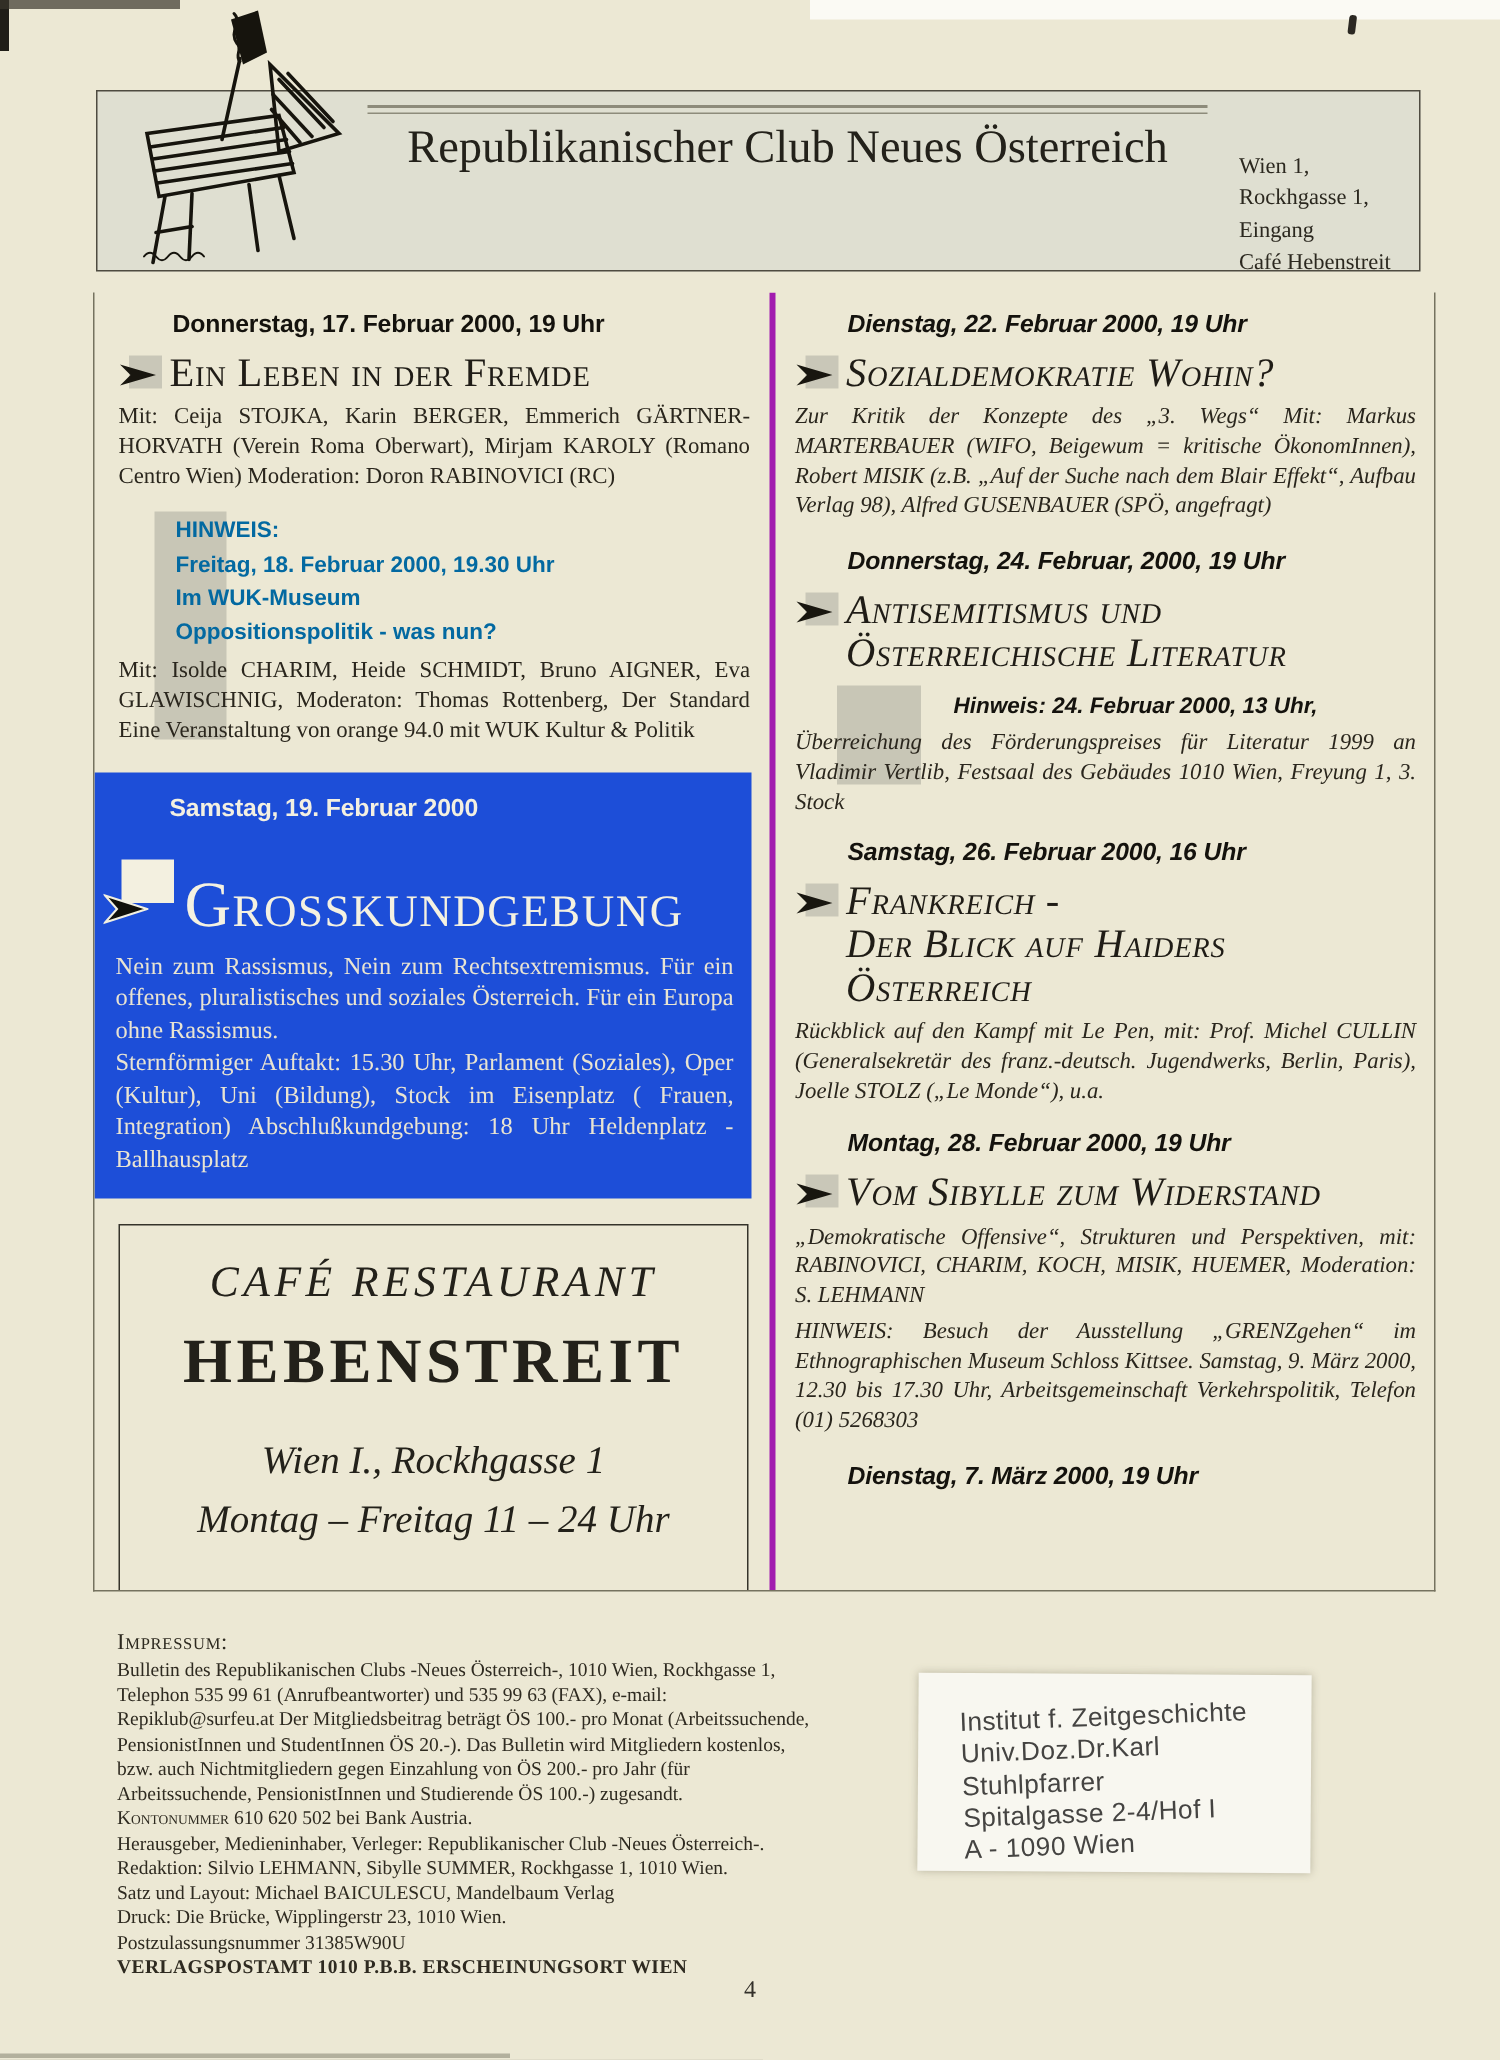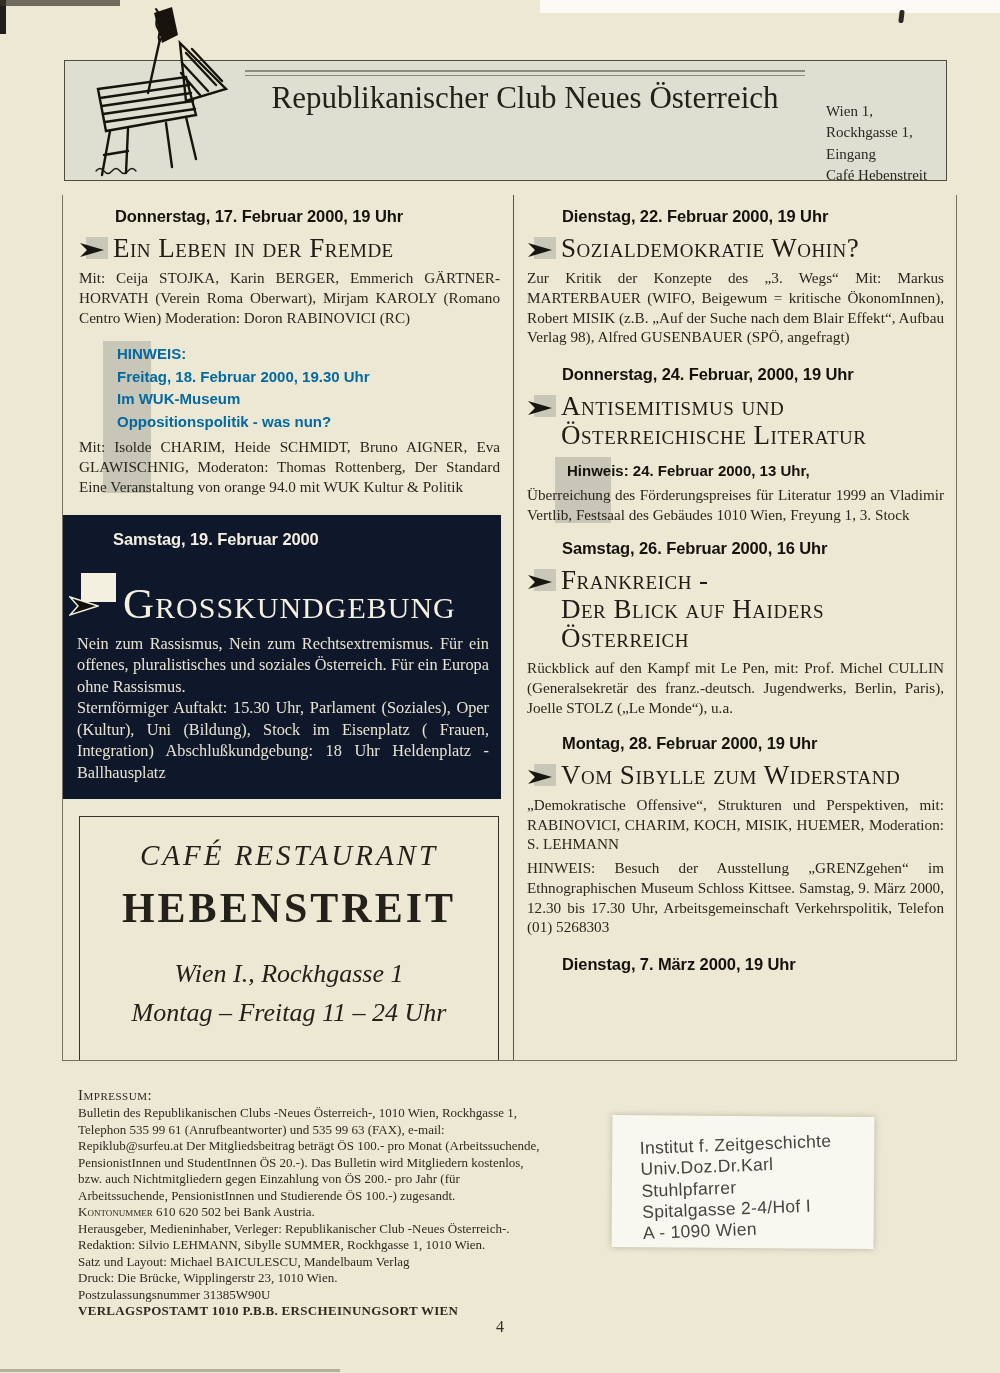--- a/index.html
+++ b/index.html
@@ -21,21 +21,21 @@
   .mast-subtitle{font-size:31px;line-height:1.15;color:#23211a;}
   .mast-right{position:absolute;right:6px;top:40px;width:114px;font-size:15px;line-height:1.42;color:#2b281f;text-align:left;}
   .chair{position:absolute;left:68px;top:5px;z-index:2;}
 
   
   .columns{position:absolute;left:62px;top:195px;width:893px;height:865px;display:flex;
            border-left:1px solid #75725f;border-right:1px solid #75725f;border-bottom:1px solid #75725f;
            overflow:hidden;}
   .col{box-sizing:border-box;}
   .col-left{width:450px;padding-top:12px;}
-  .col-right{width:443px;border-left:1px solid #a21caf;padding-top:12px;}
+  .col-right{width:443px;border-left:4px solid #a21caf;padding-top:12px;font-style:italic;}
 
   .date{font-family:"Liberation Sans",sans-serif;font-weight:700;font-size:16.5px;
         letter-spacing:-0.1px;color:#14120d;margin:0 12px 0 52px;}
   .col-right .date{margin-left:48px;}
 
   .trow{display:flex;margin:8px 12px 5px 16px;}
   .col-right .trow{margin-left:13px;}
   .arrow-wrap{position:relative;flex:none;width:34px;height:26px;margin-top:3px;}
   .arrow-sq{position:absolute;left:7px;top:0;width:22px;height:22px;background:#c9c7b8;}
   .arrow-svg{position:absolute;left:0;top:4px;}
@@ -48,21 +48,21 @@
   
   .hinweis-l{position:relative;margin-top:16px;}
   .band{position:absolute;background:#c8c6b6;}
   .band-l{left:40px;top:-2px;width:48px;height:152px;}
   .hl{position:relative;font-family:"Liberation Sans",sans-serif;font-weight:700;font-size:15px;
       line-height:1.5;margin-left:54px;margin-right:12px;color:#0369a1;}
   .hl-gap{margin-top:9px;}
   .hinweis-l .body{position:relative;}
 
   
-  .rally{margin:18px 12px 0 0;width:438px;box-sizing:border-box;background:#0f172a;
+  .rally{margin:18px 12px 0 0;width:438px;box-sizing:border-box;background:#1d4ed8;
          padding:15px 0 16px;color:#ece7d6;}
   .rally .date{color:#f3f0e1;margin-left:50px;}
   .rally-trow{display:flex;align-items:flex-end;margin:24px 10px 2px 6px;}
   .rally-icon{position:relative;flex:none;width:48px;height:52px;margin-right:6px;}
   .rally-sq{position:absolute;left:12px;top:0;width:35px;height:29px;background:#f3f0e0;}
   .rally-arrow{position:absolute;left:0;top:22px;}
   .rally-title{font-variant:small-caps;font-size:43px;line-height:.95;letter-spacing:1px;color:#f4f1e1;}
   .rally-body{font-size:16.3px;line-height:1.32;text-align:justify;margin:8px 12px 0 14px;color:#e9e4d2;}
   .rally-body + .rally-body{margin-top:0;}
 
@@ -70,21 +70,21 @@
   .cafe{margin:17px 14px 0 16px;height:258px;box-sizing:border-box;border:1px solid #35332a;
         text-align:center;padding-top:22px;color:#23211a;}
   .cafe-line1{font-style:italic;font-size:29px;letter-spacing:3px;}
   .cafe-name{font-size:42px;font-weight:700;letter-spacing:3px;margin-top:12px;}
   .cafe-addr{font-style:italic;font-size:26px;line-height:1.5;margin-top:22px;}
 
   
   .hinweis-r{position:relative;margin:10px 12px 0 13px;}
   .band-r{left:28px;top:-3px;width:56px;height:66px;}
   .hl-r{position:relative;font-family:"Liberation Sans",sans-serif;font-weight:700;font-size:15px;
-        line-height:1.4;margin-left:40px;color:#14120d;}
+        line-height:1.4;margin-left:40px;color:#14120d;text-align:center;}
   .hinweis-r .body{position:relative;margin-left:0;margin-right:0;}
   .sp14{margin-top:14px;}
   .sp16{margin-top:16px;}
   .sp18{margin-top:18px;}
 
   
   .impressum{position:absolute;left:78px;top:1086px;width:468px;font-size:13px;line-height:1.27;color:#2e2a20;}
   .sc{font-variant:small-caps;}
   .imp-head{font-variant:small-caps;font-size:15px;letter-spacing:.5px;}
   .imp-p{margin:0;text-align:left;}

